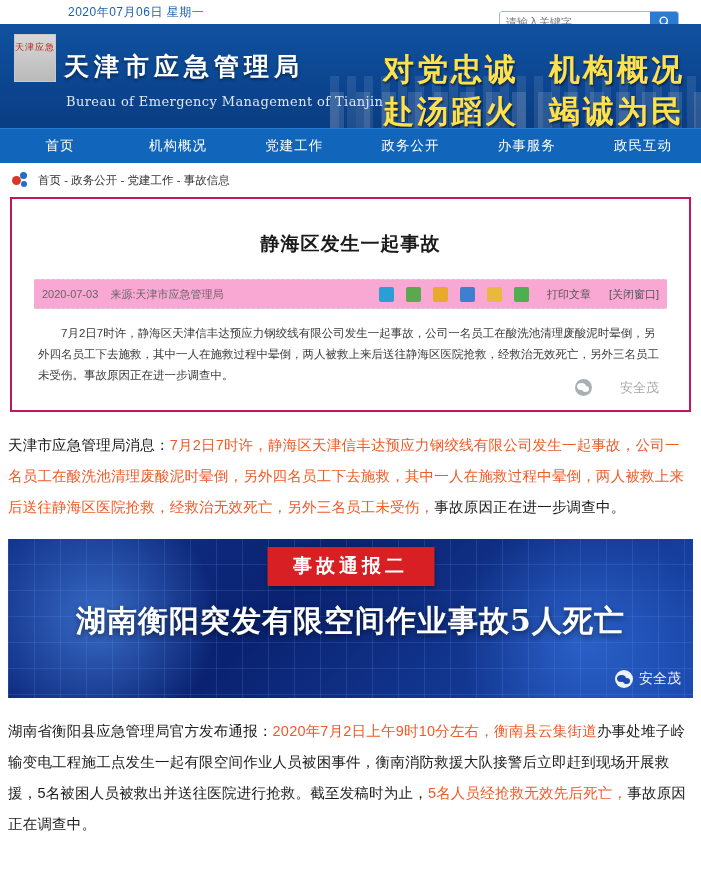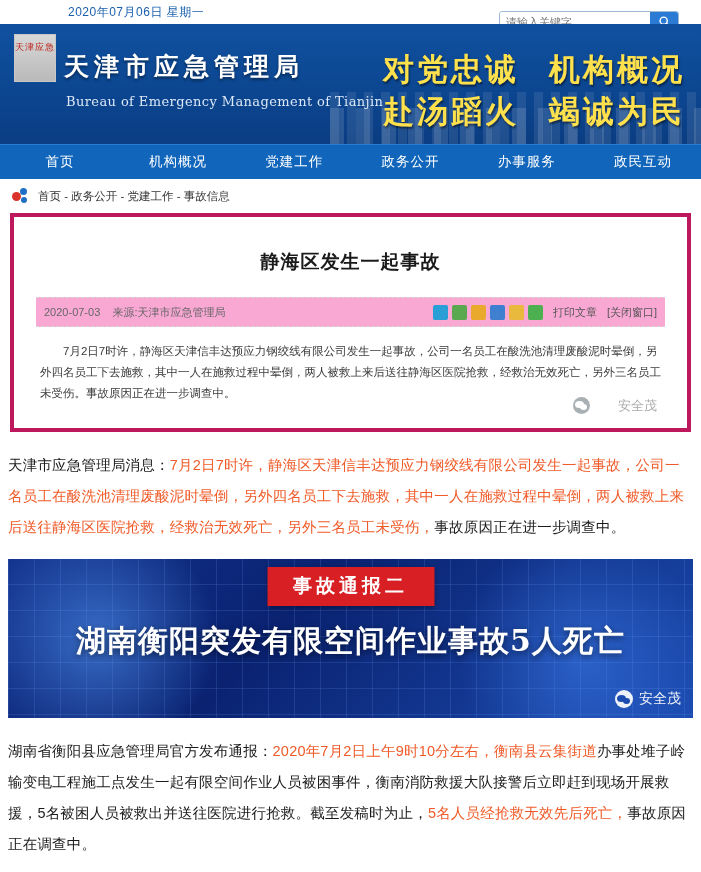--- a/index.html
+++ b/index.html
@@ -64,21 +64,21 @@
     height: 21px;
     background: #2b7ad4;
     border: none;
     display: flex;
     align-items: center;
     justify-content: center;
     cursor: pointer;
   }
 
   .banner {
-    height: 120px;
+    height: 104px;
     position: relative;
     background:
       linear-gradient(180deg, #10519f 0%, #0c4691 55%, #0a3d82 100%);
     overflow: hidden;
   }
   .banner .city {
     position: absolute;
     left: 330px;
     bottom: 0;
     width: 371px;
@@ -182,21 +182,21 @@
     display: block;
   }
   .crumb .crumb-icon i.a { width: 9px; height: 9px; background:#d9352a; left:0; top:5px;}
   .crumb .crumb-icon i.b { width: 7px; height: 7px; background:#1f6fc4; left:8px; top:1px;}
   .crumb .crumb-icon i.c { width: 6px; height: 6px; background:#1f6fc4; left:9px; top:10px;}
   .crumb span { color: #333; }
 
   
   .article-card {
     margin: 0 10px;
-    border: 4px solid #be185d;
+    border: 2px solid #be185d;
     background: #fff;
     padding: 26px 22px 18px 22px;
   }
   .article-title {
     text-align: center;
     font-size: 19px;
     font-weight: bold;
     color: #1a1a1a;
     font-family: "DejaVu Serif", serif;
     letter-spacing: 1px;
@@ -211,21 +211,21 @@
     padding: 0 8px;
     font-size: 11px;
     color: #666;
     background: #f9a8d4;
   }
   .meta-left { color: #666; }
   .meta-right {
     margin-left: auto;
     display: flex;
     align-items: center;
-    gap: 4px;
+    gap: 12px;
   }
   .share-ico {
     width: 15px; height: 15px;
     border-radius: 2px;
     display: inline-block;
   }
   .meta-right .txt { color: #555; margin-left: 6px; font-size: 11px; }
 
   .article-body {
     font-size: 11.5px;

